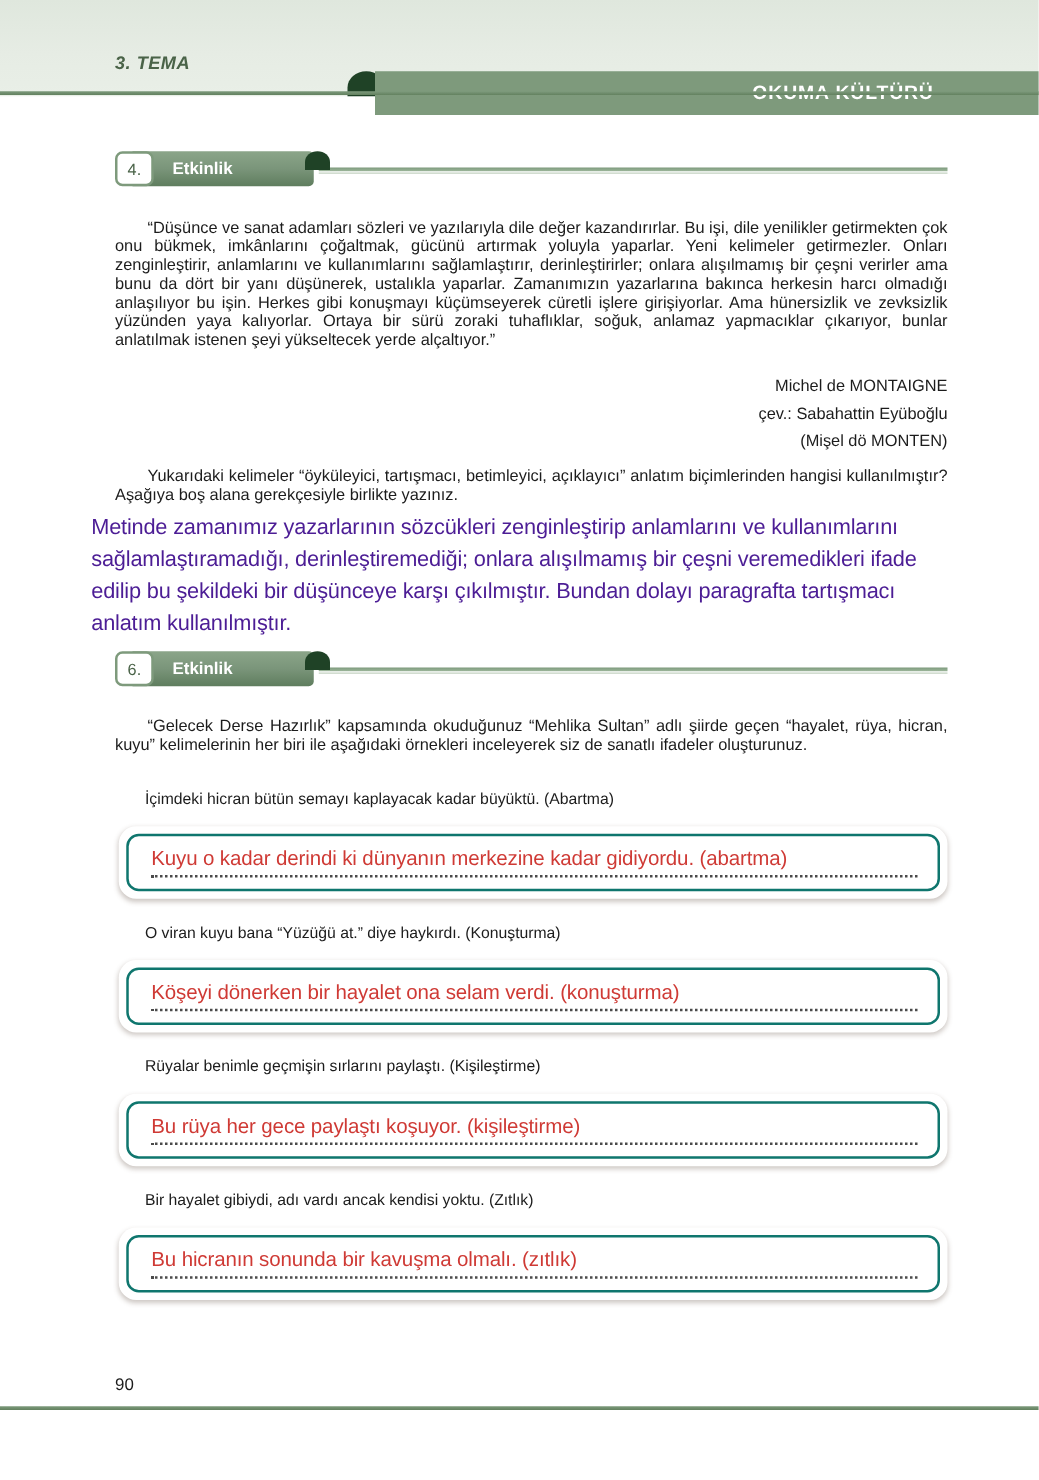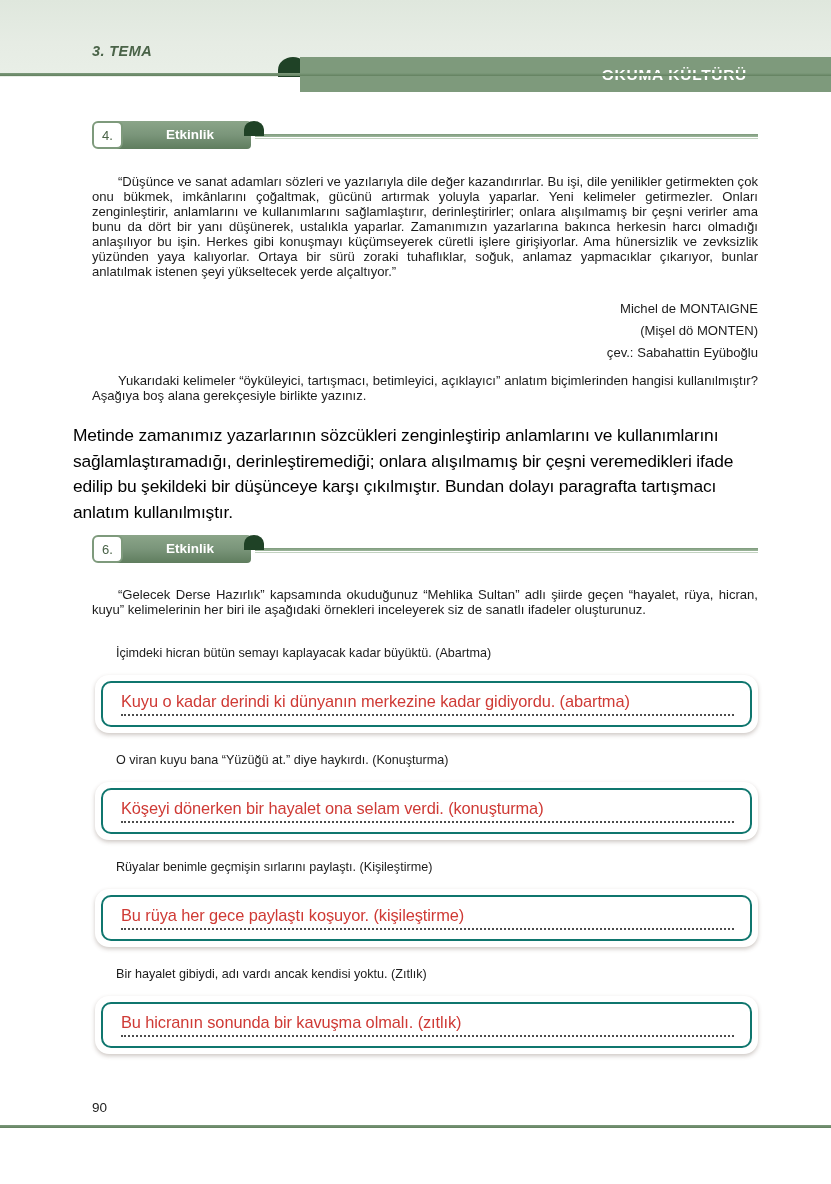--- a/index.html
+++ b/index.html
@@ -130,21 +130,20 @@
     position: absolute;
     left: 46px;
     top: 0;
     height: 36px;
     line-height: 28px;
     color: #ffffff;
     font-weight: bold;
     font-size: 13.5px;
     z-index: 4;
     white-space: nowrap;
-    margin-left: 28px;
   }
   .act-fold {
     position: absolute;
     left: 152px;
     top: 0;
     width: 20px;
     height: 15px;
     background: #1f4226;
     border-radius: 20px 20px 0 0 / 17px 17px 0 0;
     z-index: 2;
@@ -183,22 +182,22 @@
     margin: 0 73px 0 92px;
     text-align: right;
     font-size: 13.1px;
     line-height: 22px;
     color: #1c1c1c;
   }
   .attribution .author { font-weight: normal; }
 
   
   .handwritten {
-    margin: 14px 73px 0 73px;
-    color: #000000;
+    margin: 0 73px 0 73px;
+    color: #4c1d95;
     font-size: 17.4px;
     line-height: 25.5px;
     letter-spacing: -0.15px;
   }
 
   
   .sample {
     margin: 0 73px 0 116px;
     font-size: 12.6px;
     line-height: 20px;
@@ -281,22 +280,22 @@
     <div class="act-num">4.</div>
     <div class="act-ribbon-label">Etkinlik</div>
   </div>
 
   <div style="height:23px"></div>
   <div class="para indent">“Düşünce ve sanat adamları sözleri ve yazılarıyla dile değer kazandırırlar. Bu işi, dile yenilikler getirmekten çok onu bükmek, imkânlarını çoğaltmak, gücünü artırmak yoluyla yaparlar. Yeni kelimeler getirmezler. Onları zenginleştirir, anlamlarını ve kullanımlarını sağlamlaştırır, derinleştirirler; onlara alışılmamış bir çeşni verirler ama bunu da dört bir yanı düşünerek, ustalıkla yaparlar. Zamanımızın yazarlarına bakınca herkesin harcı olmadığı anlaşılıyor bu işin. Herkes gibi konuşmayı küçümseyerek cüretli işlere girişiyorlar. Ama hünersizlik ve zevksizlik yüzünden yaya kalıyorlar. Ortaya bir sürü zoraki tuhaflıklar, soğuk, anlamaz yapmacıklar çıkarıyor, bunlar anlatılmak istenen şeyi yükseltecek yerde alçaltıyor.”</div>
 
   <div style="height:19px"></div>
   <div class="attribution">
     <div class="author">Michel de MONTAIGNE</div>
+    <div>çev.: Sabahattin Eyüboğlu</div>
     <div>(Mişel dö MONTEN)</div>
-    <div>çev.: Sabahattin Eyüboğlu</div>
   </div>
 
   <div style="height:9px"></div>
   <div class="para indent">Yukarıdaki kelimeler “öyküleyici, tartışmacı, betimleyici, açıklayıcı” anlatım biçimlerinden hangisi kullanılmıştır? Aşağıya boş alana gerekçesiyle birlikte yazınız.</div>
 
   <div style="height:6px"></div>
   <div class="handwritten">Metinde zamanımız yazarlarının sözcükleri zenginleştirip anlamlarını ve kullanımlarını sağlamlaştıramadığı, derinleştiremediği; onlara alışılmamış bir çeşni veremedikleri ifade edilip bu şekildeki bir düşünceye karşı çıkılmıştır. Bundan dolayı paragrafta tartışmacı anlatım kullanılmıştır.</div>
 
   <div style="height:10px"></div>
   <div class="activity">

